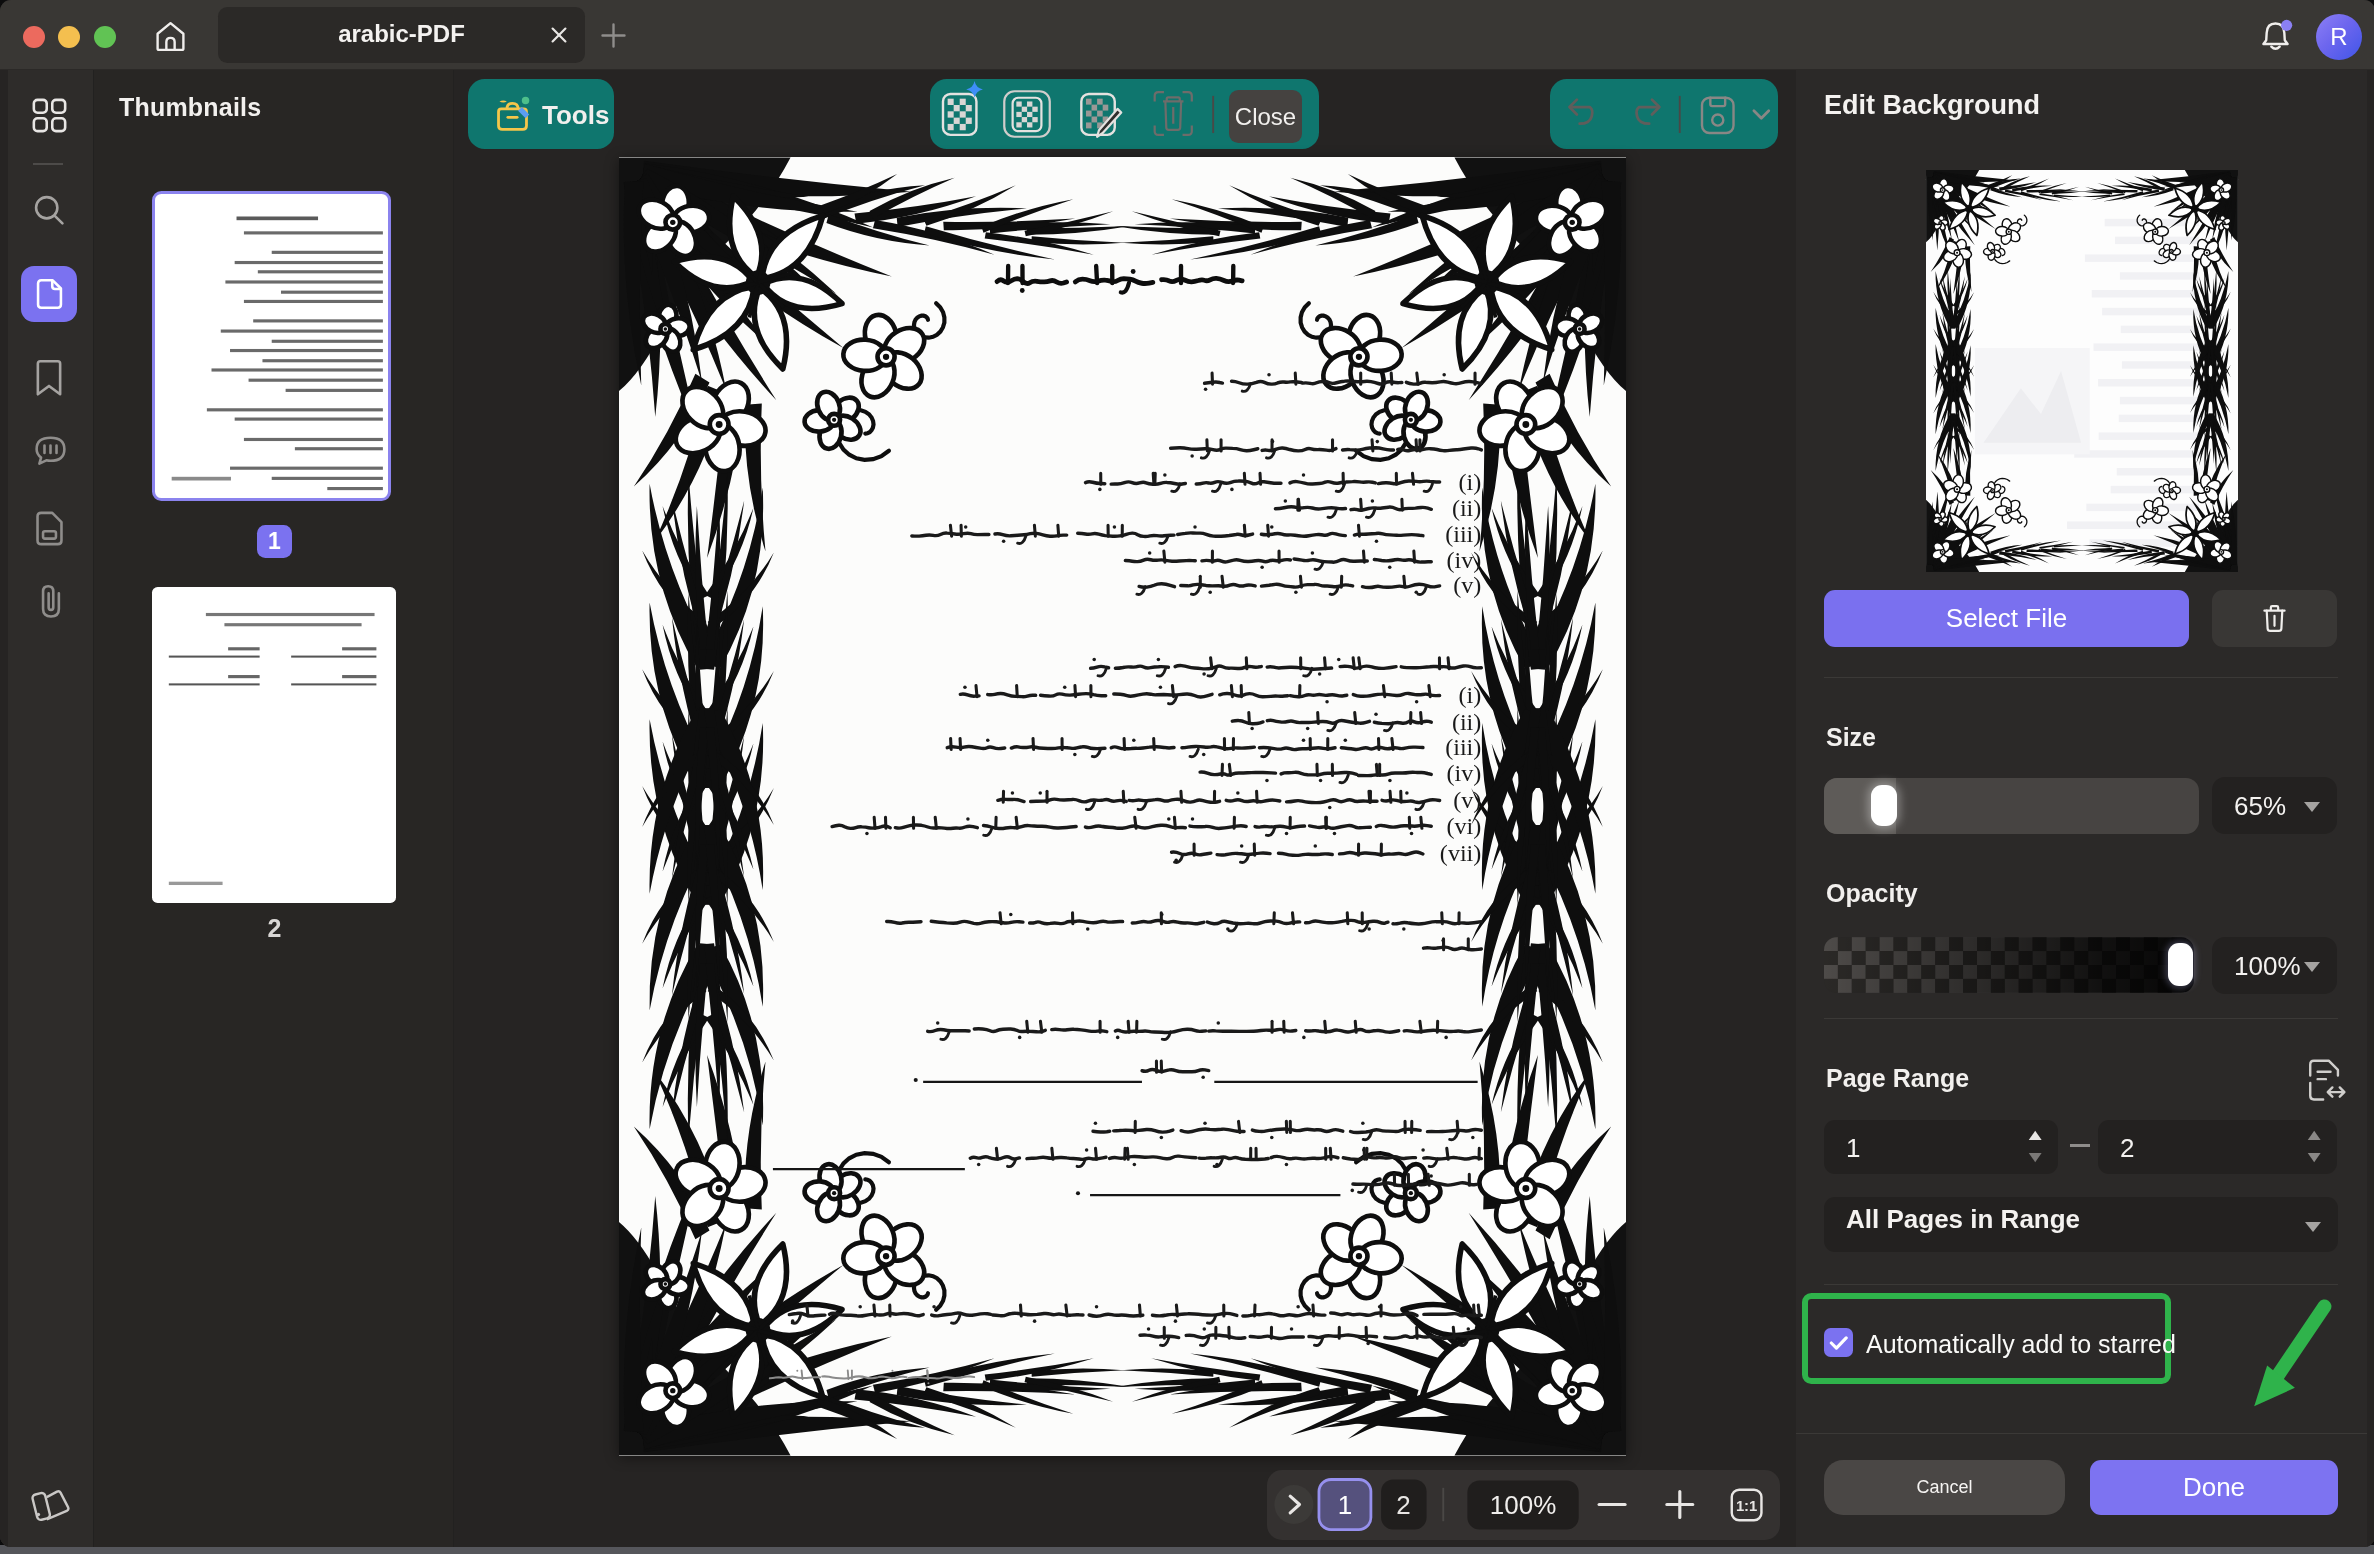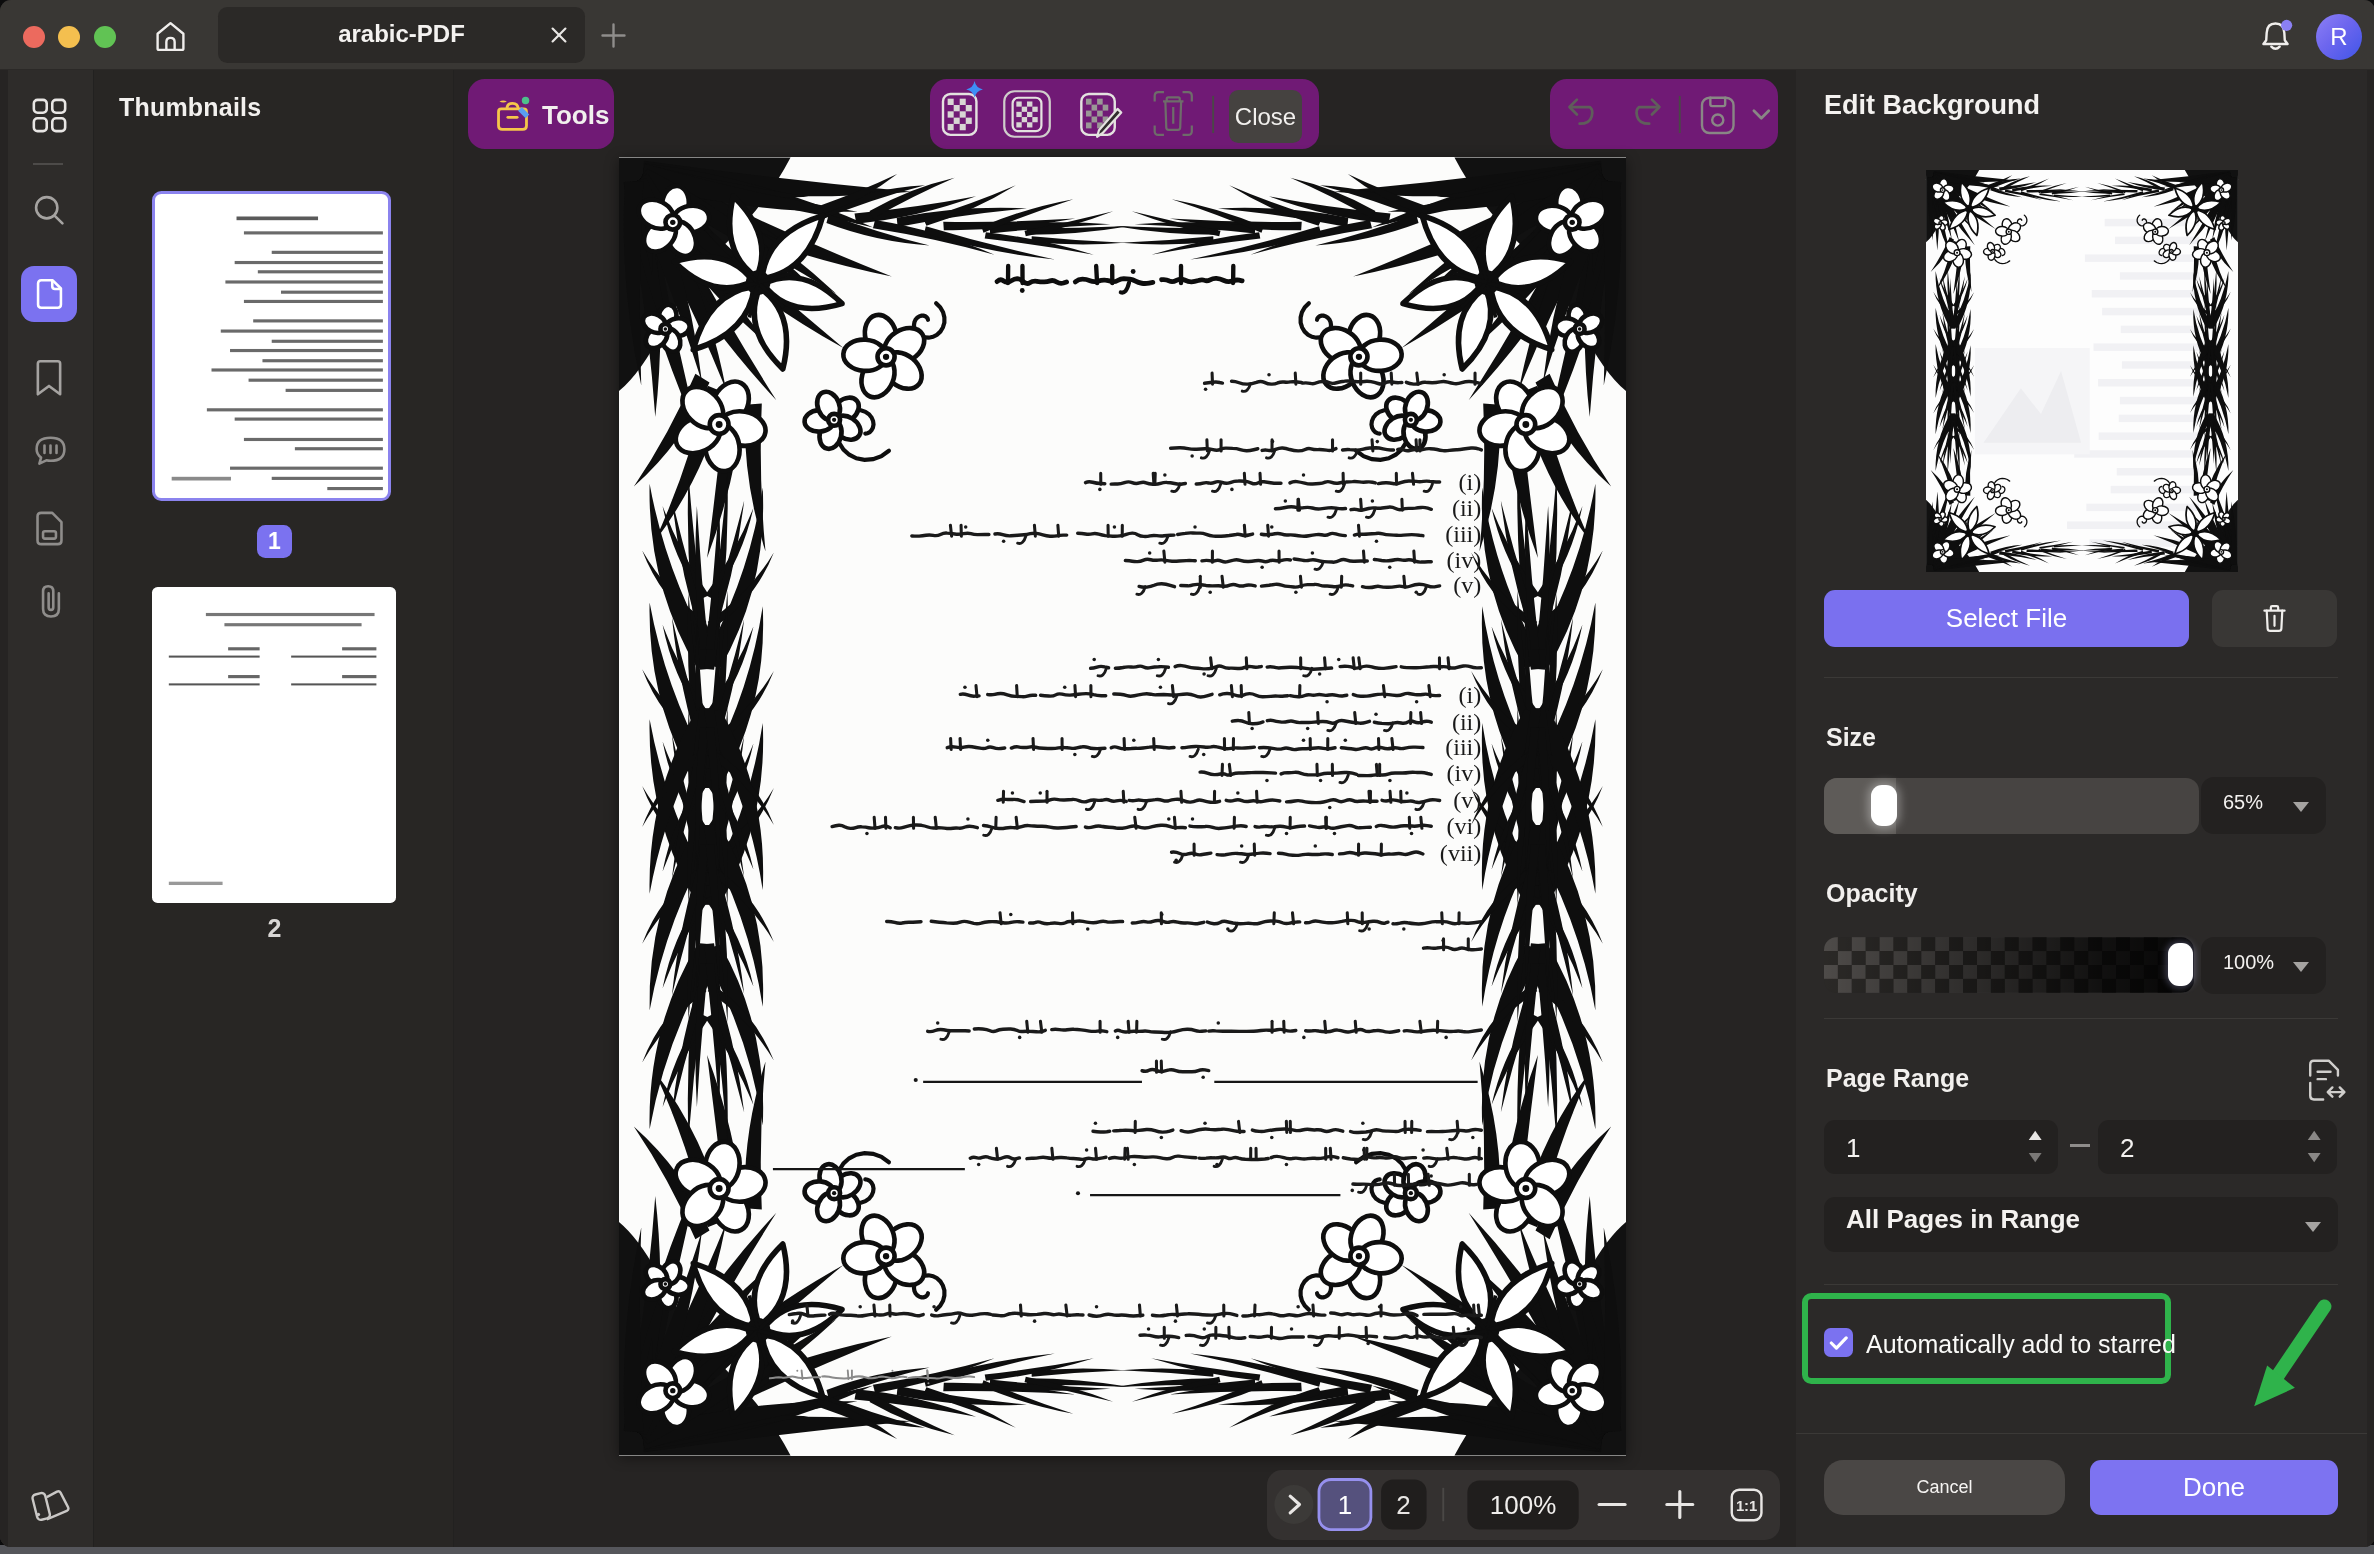--- a/index.html
+++ b/index.html
@@ -17,35 +17,35 @@
   #rail { position:absolute; left:0; top:70px; width:93px; height:1479px; background:#2e2c2a; }
   
   #thumbs { position:absolute; left:93px; top:70px; width:361px; height:1479px; background:#282624; border-left:1.9px solid #222120; border-right:1.9px solid #222120; }
   #thumbs h2 { position:absolute; left:25px; top:23px; font-size:25px; font-weight:700; color:#f2f0ee; letter-spacing:0.2px;text-align:center; }
   #t1 { position:absolute; left:58px; top:121px; width:239px; height:310px; background:#fff; border:3.7px solid #8b83ee; border-radius:9.3px; }
   #t1badge { position:absolute; left:163px; top:455px; width:35px; height:33px; background:#7b72f0; border-radius:8.3px; color:#fff; font-size:23px; font-weight:600; text-align:center; line-height:33px; }
   #t2 { position:absolute; left:58px; top:517px; width:244px; height:316px; background:#fff; border-radius:5.6px; }
   #t2label { position:absolute; left:0px; top:844px; width:361px; text-align:center; color:#d8d6d4; font-size:25px; font-weight:600; }
   
   #main { position:absolute; left:454px; top:70px; width:1342px; height:1479px; background:#262423; }
-  .toolgroup { position:absolute; top:9.3px; height:70px; background:#701a75; border-radius:16.7px; }
+  .toolgroup { position:absolute; top:9.3px; height:70px; background:#0f766e; border-radius:16.7px; }
   #tg1 { left:476px; width:389px; }
   #tg2 { left:1096px; width:228px; }
   #closebtn { position:absolute; left:775px; top:19.5px; width:73px; height:53px; background:#454240; border-radius:9.3px; color:#f2f0ee; font-size:24px; text-align:center; line-height:53px; }
   #page { position:absolute; left:165px; top:87px; width:1007px; height:1299px; background:#fcfcfb; box-shadow:0 1.9px 13px rgba(0,0,0,0.45); }
   #pagebar { position:absolute; left:813px; top:1400px; width:513px; height:70px; background:#343130; border-radius:15px; }
   
   #rpanel { position:absolute; left:1796px; top:70px; width:579px; height:1479px; background:#2b2928; }
   #rpanel h1 { position:absolute; left:28px; top:20.4px; font-size:27px; font-weight:700; color:#f4f2f0; }
   #preview { position:absolute; left:130px; top:100px; width:312px; height:402px; background:#fdfdfd; border-radius:9.3px; }
   #selfile { position:absolute; left:28px; top:520px; width:365px; height:57px; background:#7a70ef; border-radius:11px; color:#fff; font-size:26px; text-align:center; line-height:57px; }
   #trashbtn { position:absolute; left:416px; top:520px; width:125px; height:57px; background:#393735; border-radius:11px; }
   .rdivider { position:absolute; left:28px; width:514px; height:0.9px; background:#3b3937; }
   .rlabel { position:absolute; left:30px; font-size:25px; font-weight:700; color:#f2f0ee; }
-  .pctbox { position:absolute; left:405px; width:125px; height:57px; background:#232120; border-radius:13px; color:#f4f2f0; font-size:20px;text-decoration:underline; }
+  .pctbox { position:absolute; left:416px; width:125px; height:57px; background:#232120; border-radius:13px; color:#f4f2f0; font-size:26px;text-decoration:underline; }
   .pctbox span { position:absolute; left:22px; top:14px; }
   .caret { position:absolute; right:16.7px; top:25px; width:0; height:0; border-left:8.3px solid transparent; border-right:8.3px solid transparent; border-top:10.2px solid #a5a3a1; }
   #sizetrack { position:absolute; left:28px; top:708px; width:375px; height:56px; background:#474442; border-radius:13px; overflow:hidden; }
   #sizetrack .fill { position:absolute; left:0; top:0; width:72px; height:56px; background:#5e5b58; }
   #sizehandle { position:absolute; left:75px; top:715px; width:26px; height:41px; background:#fff; border-radius:11px; box-shadow:0 0 9.3px 2.8px rgba(255,255,255,0.35); }
   #opacitytrack { position:absolute; left:28px; top:867px; width:370px; height:56px; border-radius:13px; overflow:hidden; }
   #opacityhandle { position:absolute; left:372px; top:873px; width:25px; height:43px; background:#fff; border-radius:11px; box-shadow:0 0 7.4px 1.9px rgba(200,200,255,0.3); }
   .numinput { position:absolute; top:1050px; height:54px; background:#232120; border-radius:11px; color:#f4f2f0; font-size:26px; }
   #allpages { position:absolute; left:28px; top:1127px; width:514px; height:55px; background:#232120; border-radius:11px; color:#f4f2f0; font-size:26px; }
   #greenbox { position:absolute; left:5.6px; top:1223px; width:369px; height:91px; border:6.5px solid #2fb34b; border-radius:9.3px; }

